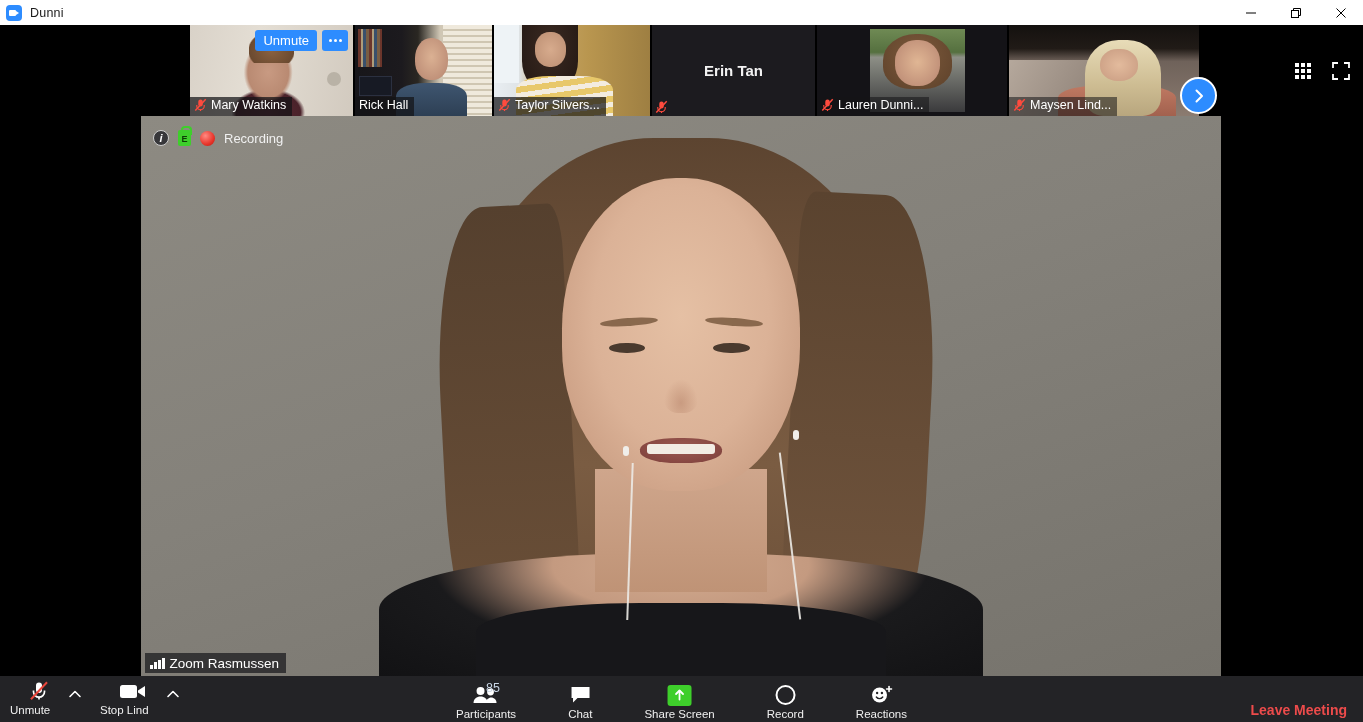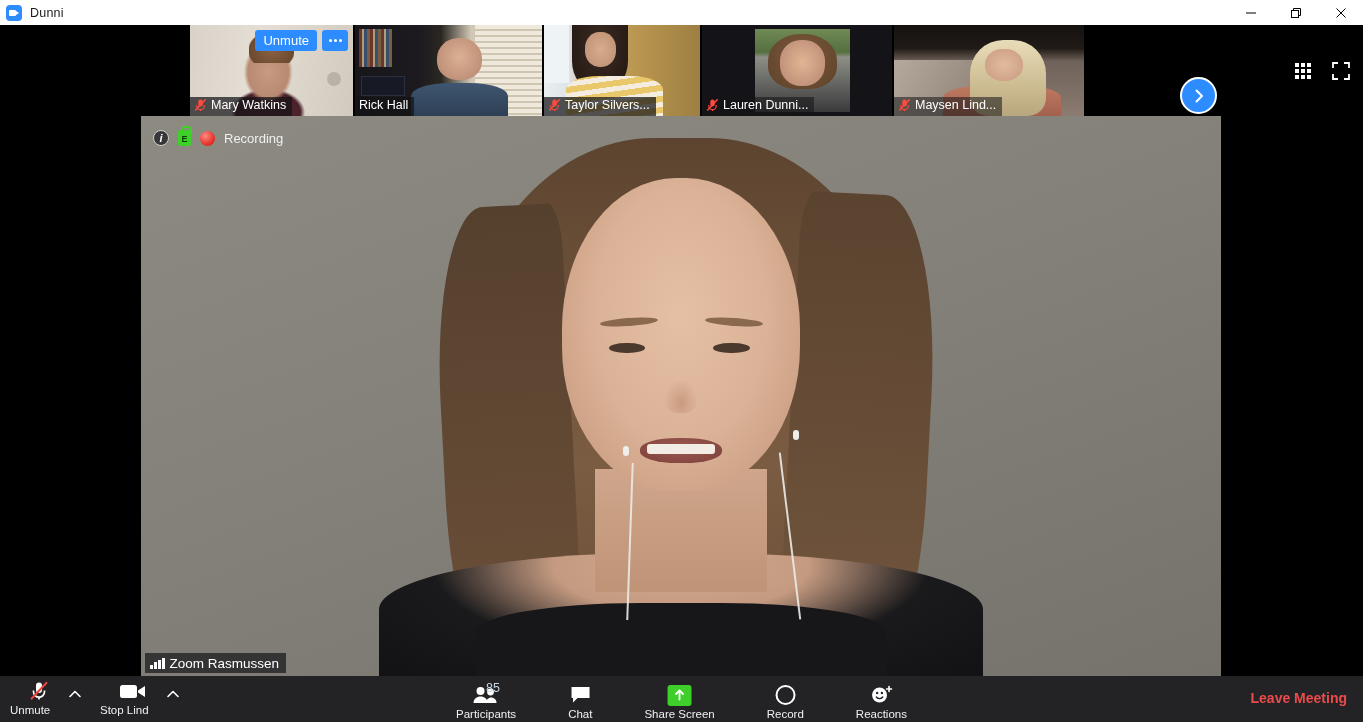--- a/index.html
+++ b/index.html
@@ -45,21 +45,21 @@
   }
   .strip-inner {
     position: absolute; left: 190px; top: 0; height: 91px;
     display: flex; gap: 0;
   }
   .thumb {
     position: relative; height: 91px; overflow: hidden; background: #1b1b1f;
     border-right: 2px solid #000;
   }
   .thumb.w165 { width: 165px; }
-  .thumb.w163 { width: 189px; }
+  .thumb.w163 { width: 139px; }
   .thumb.w158 { width: 158px; }
   .thumb.w162 { width: 192px; }
   .thumb-name {
     position: absolute; left: 0; bottom: 0; height: 19px;
     display: flex; align-items: center; gap: 4px; padding: 0 6px 4px 4px;
     background: rgba(20,20,22,.72); color: #fff; font-size: 12.5px;
     white-space: nowrap; max-width: 100%;
   }
   .thumb-name.no-bg { background: rgba(20,20,22,.55); }
   .centername {
@@ -336,21 +336,21 @@
     position:absolute; left:30px; top:1px; font-size:12.5px; color:#c9d6e6;
   }
   .share-sq {
     width:24px; height:21px; border-radius:3px; background:#3ECF2B;
     display:flex; align-items:center; justify-content:center;
   }
   .record-ring {
     width:20px; height:20px; border-radius:50%; border:2.5px solid #fff;
   }
   .leave {
-    position:absolute; right:16px; top:14px; color:#ED4B4B; font-size:14px;
+    position:absolute; right:16px; top:26px; color:#ED4B4B; font-size:14px;
     font-weight:bold; cursor:pointer;
   }
 </style>
 </head>
 <body>
 
 <div id="app">
 
   <div class="titlebar">
     <div class="tb-logo"></div>
@@ -424,20 +424,30 @@
           <svg class="mic-off" viewBox="0 0 14 15">
             <rect x="4.6" y="1.5" width="4.8" height="7.6" rx="2.4" fill="#ff4b3e"></rect>
             <path d="M3 7.4v1.2a4 4 0 0 0 8 0V7.4" fill="none" stroke="#ff4b3e" stroke-width="1.2"></path>
             <line x1="7" y1="12.2" x2="7" y2="14" stroke="#ff4b3e" stroke-width="1.2"></line>
             <line x1="1.4" y1="13.4" x2="12.6" y2="1.2" stroke="#ff4b3e" stroke-width="1.6"></line>
           </svg>
           <span>Taylor Silvers...</span>
         </div>
       </div>
 
+      <div class="thumb w165">
+        <div class="scene sc-dark"></div>
+        <div class="centername">Erin Tan</div>
+        <svg class="mic-only" viewBox="0 0 14 15">
+          <rect x="4.6" y="1.5" width="4.8" height="7.6" rx="2.4" fill="#ff4b3e"></rect>
+          <path d="M3 7.4v1.2a4 4 0 0 0 8 0V7.4" fill="none" stroke="#ff4b3e" stroke-width="1.2"></path>
+          <line x1="7" y1="12.2" x2="7" y2="14" stroke="#ff4b3e" stroke-width="1.2"></line>
+          <line x1="1.4" y1="13.4" x2="12.6" y2="1.2" stroke="#ff4b3e" stroke-width="1.6"></line>
+        </svg>
+      </div>
 
       <div class="thumb w162">
         <div class="scene sc-lauren">
           <div class="avatar"></div>
         </div>
         <div class="thumb-name no-bg">
           <svg class="mic-off" viewBox="0 0 14 15">
             <rect x="4.6" y="1.5" width="4.8" height="7.6" rx="2.4" fill="#ff4b3e"></rect>
             <path d="M3 7.4v1.2a4 4 0 0 0 8 0V7.4" fill="none" stroke="#ff4b3e" stroke-width="1.2"></path>
             <line x1="7" y1="12.2" x2="7" y2="14" stroke="#ff4b3e" stroke-width="1.2"></line>

